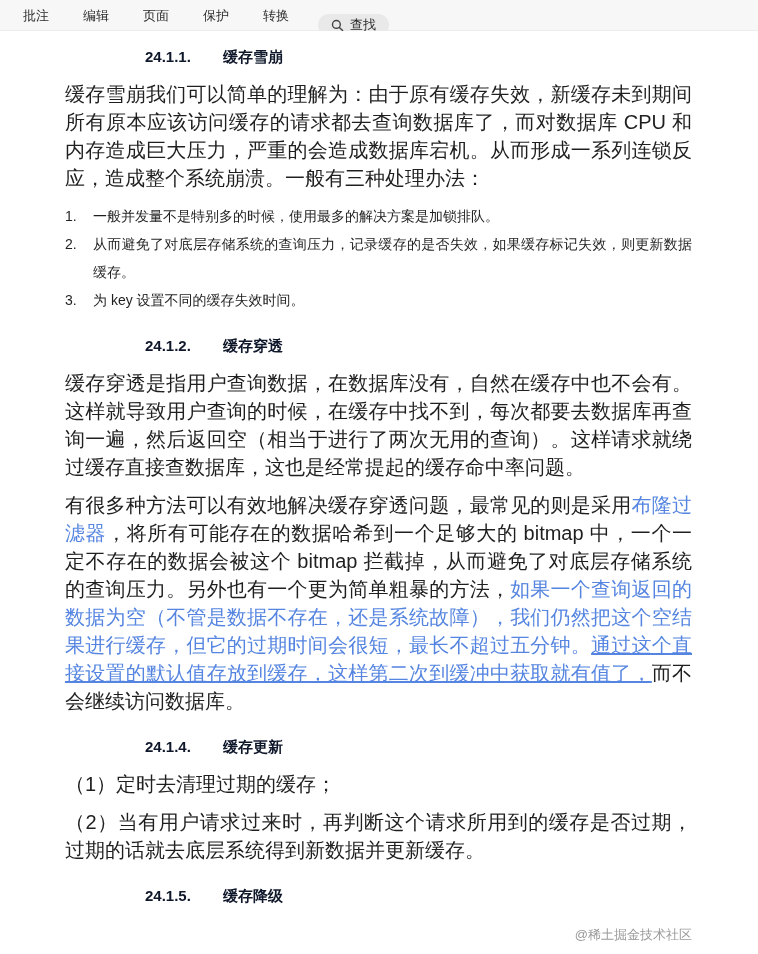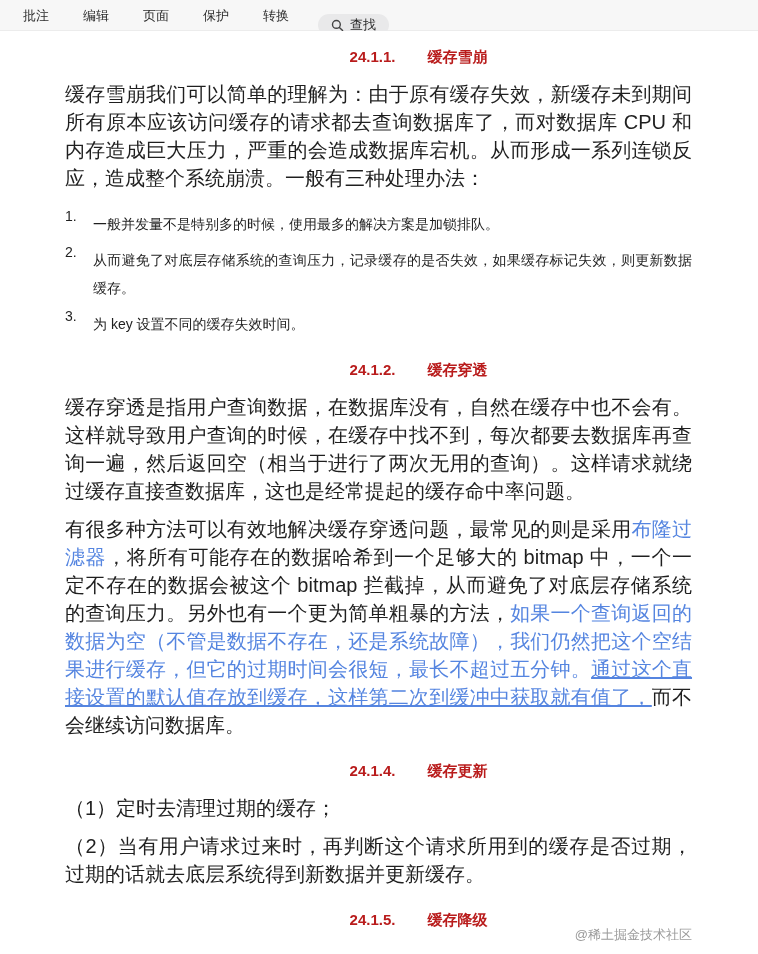--- a/index.html
+++ b/index.html
@@ -44,46 +44,45 @@
   
   .page {
     position: relative;
     height: 923px;
     padding: 10px 66px 0 65px;
     background: #ffffff;
   }
   .heading {
     font-weight: bold;
     font-size: 15px;
-    color: #b91c1c;
+    color: #0f172a;
     padding-left: 80px;
     margin: 23px 0 13px;
     white-space: nowrap;
-    text-align: center;
   }
   .heading:first-child { margin-top: 7px; }
   .h-num { margin-right: 32px; }
   .para {
     font-size: 20px;
     line-height: 28px;
     color: #1f1f1f;
     text-align: justify;
     margin: 0 0 10px;
   }
   .run-blue { color: var(--accent, #5585e0); }
   .run-underline { text-decoration: underline; }
   .list { margin: 2px 0 10px; }
   .list-item {
     display: flex;
     font-size: 14px;
     line-height: 28px;
     color: #1f1f1f;
   }
   .list-num { width: 28px; flex-shrink: 0; }
-  .list-text { flex: 1; text-align: justify; margin-top: 8px; }
+  .list-text { flex: 1; text-align: justify; }
   .watermark {
     position: absolute;
     right: 66px;
     bottom: 10px;
     font-size: 13px;
     color: #9a9a9a;
     white-space: nowrap;
   }
 </style>
 </head>

